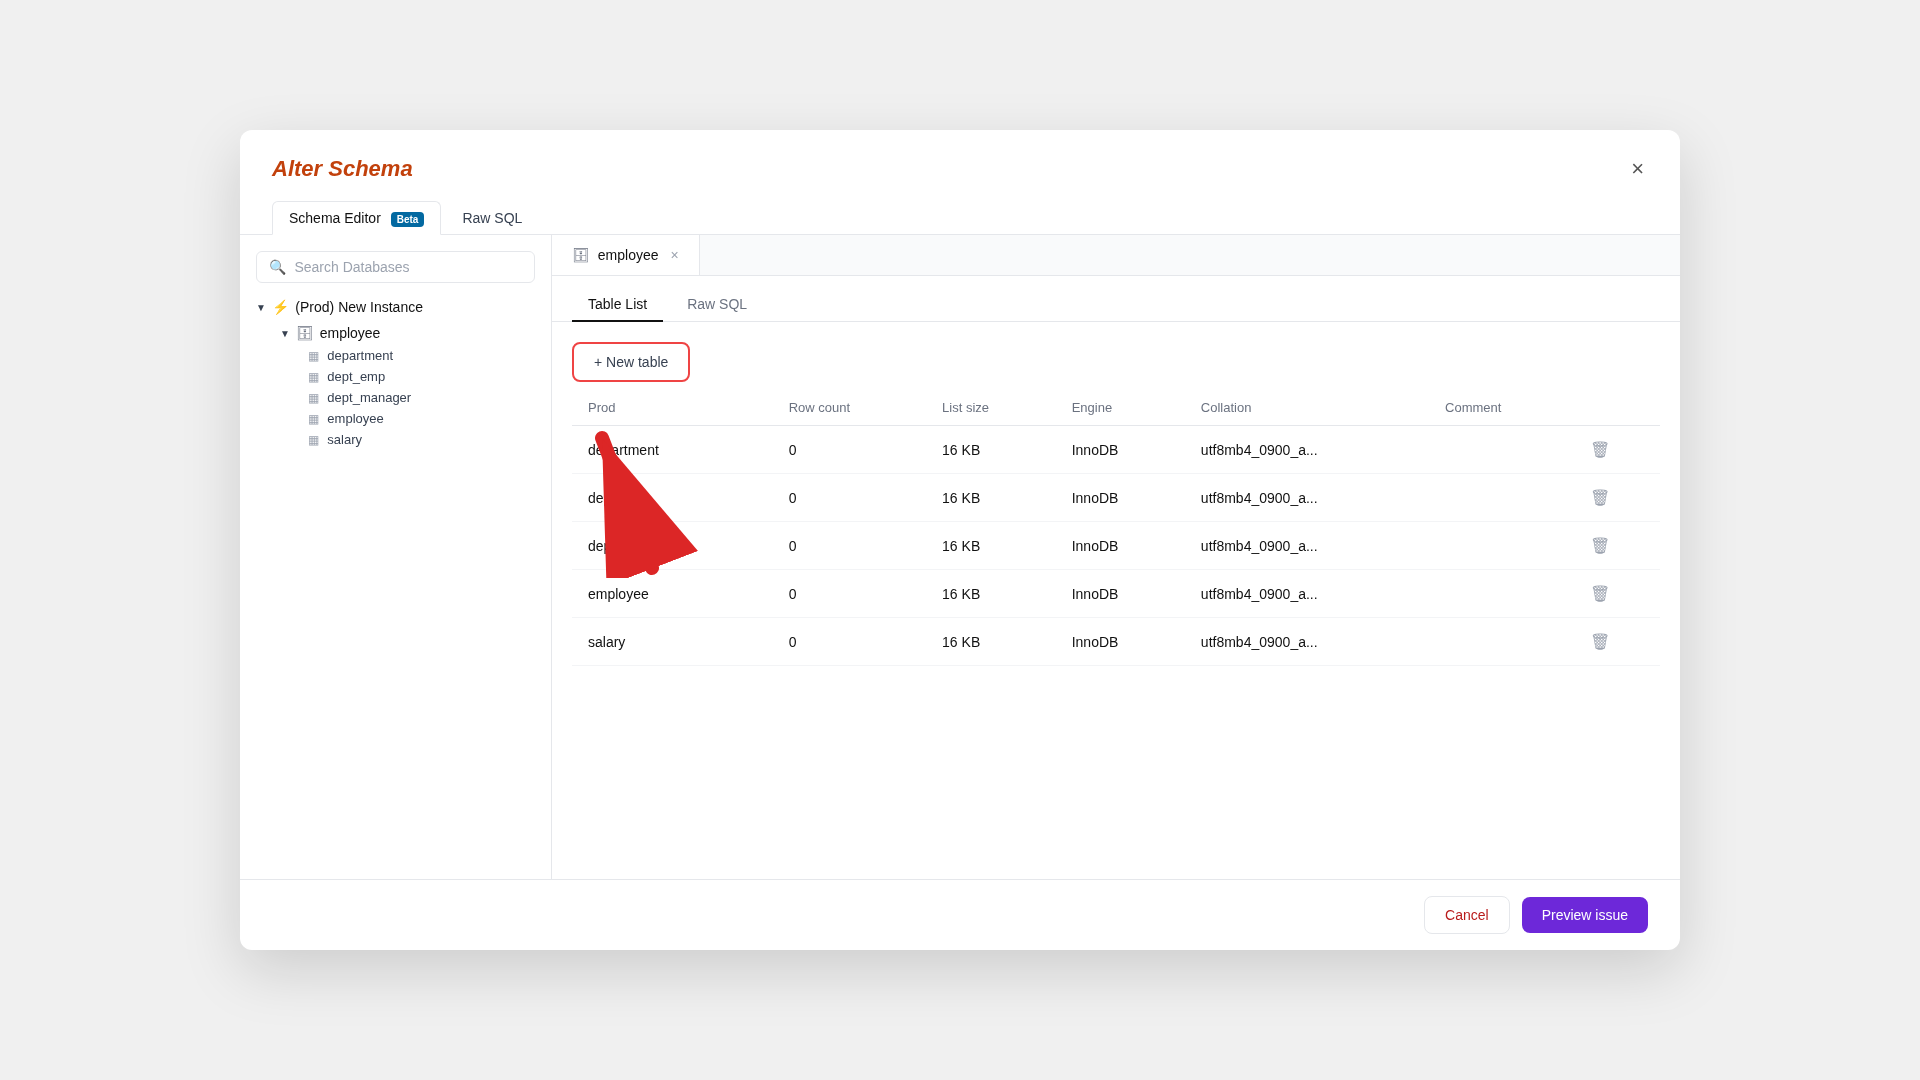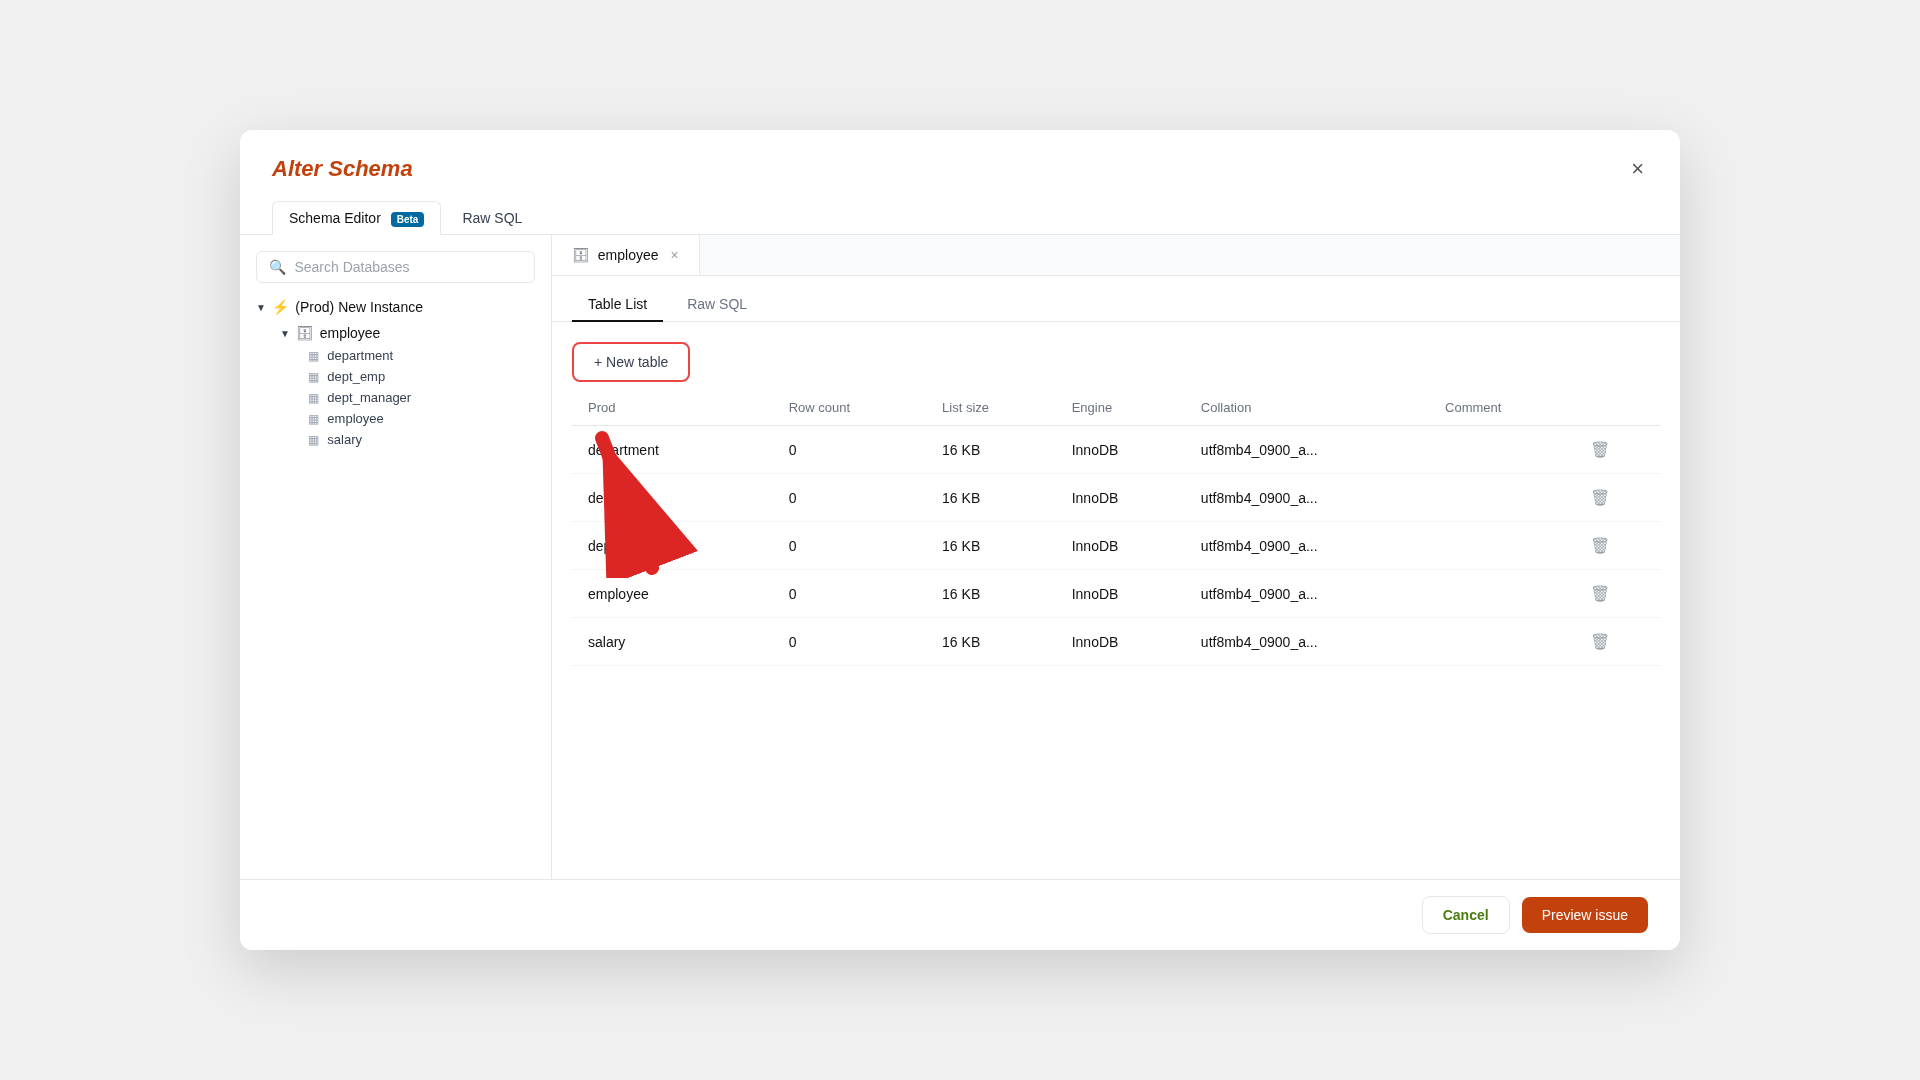--- a/index.html
+++ b/index.html
@@ -298,28 +298,28 @@
       border-top: 1px solid #e5e7eb;
       gap: 12px;
     }
     .cancel-btn {
       padding: 10px 20px;
       border: 1px solid #e5e7eb;
       border-radius: 8px;
       background: #fff;
       cursor: pointer;
       font-size: 14px;
-      font-weight: 700;
-      color: #4d7c0f;
+      font-weight: 400;
+      color: #b91c1c;
     }
     .preview-btn {
       padding: 10px 20px;
       border: none;
       border-radius: 8px;
-      background: #c2410c;
+      background: #6d28d9;
       cursor: pointer;
       font-size: 14px;
       font-weight: 500;
       color: #fff;
     }
 
     
     .arrow-container {
       position: absolute;
       top: 56px;

